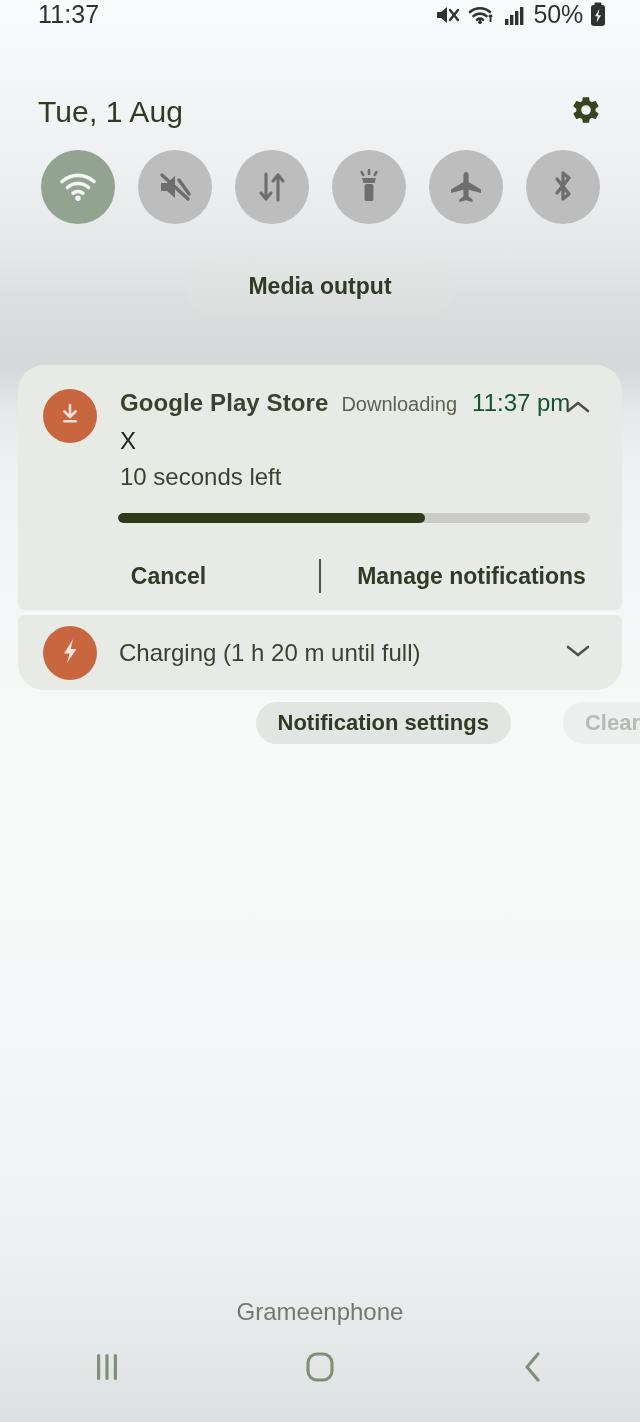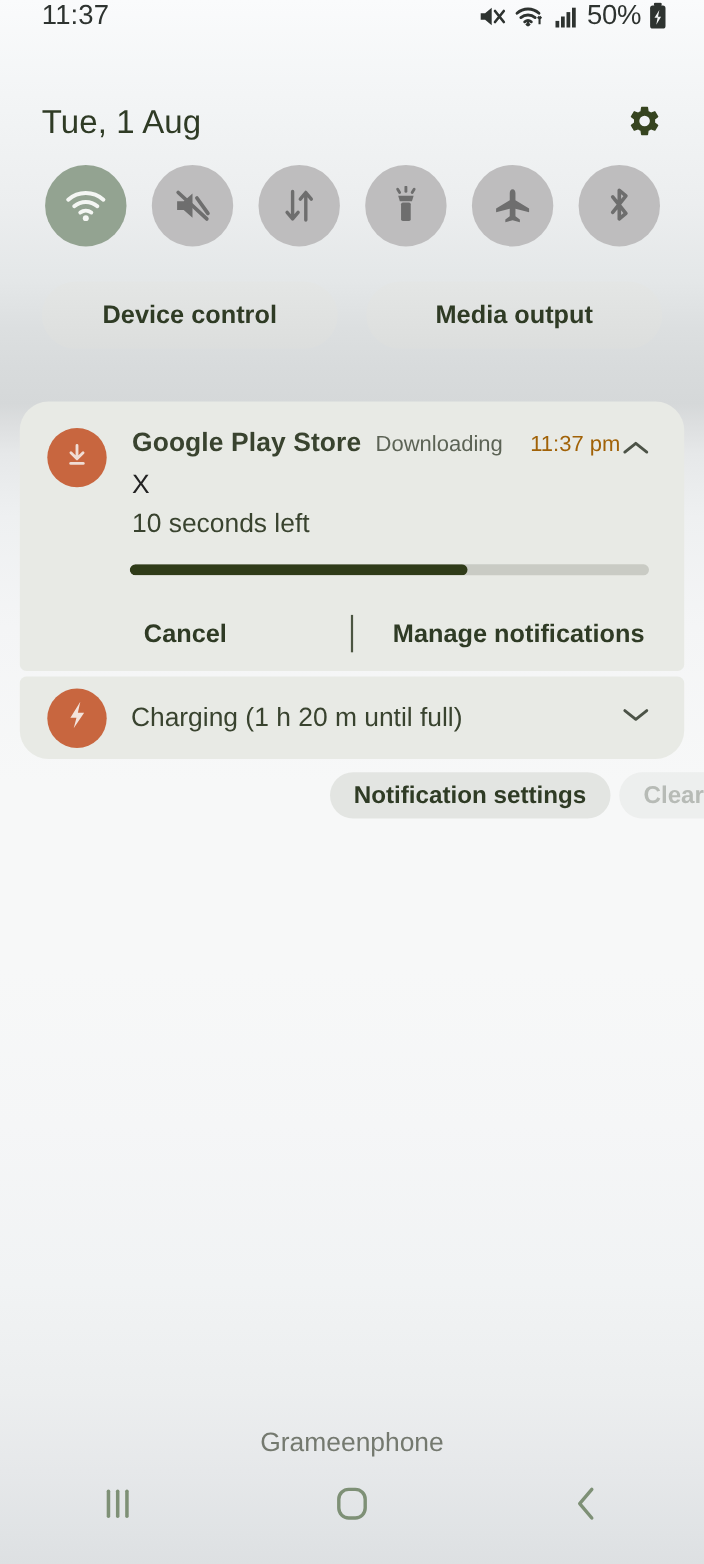--- a/index.html
+++ b/index.html
@@ -85,21 +85,21 @@
   }
   .notif-top { position:relative; padding:38px 0 0 0; height:118px; }
   .n-icon {
     position:absolute; left:25px; top:24px;
     width:54px; height:54px; border-radius:50%;
     background:#c8663f; display:flex; align-items:center; justify-content:center;
   }
   .n-head { position:absolute; left:102px; top:24px; display:flex; align-items:baseline; }
   .n-app { font-size:24px; color:#39432f; font-weight:bold; letter-spacing:.1px; }
   .n-sub { font-size:20px; color:#5c6355; margin-left:13px; }
-  .n-time { font-size:20px; color:#a16207; margin-left:25px; }
+  .n-time { font-size:24px; color:#14532d; margin-left:15px; }
   .n-title { position:absolute; left:102px; top:62px; font-size:24px; color:#222; }
   .n-body  { position:absolute; left:102px; top:98px; font-size:24px; color:#39432f; }
   .chev-btn { position:absolute; right:22px; top:26px; width:44px; height:36px;
               display:flex; align-items:center; justify-content:center; }
 
   .progress-wrap {
     position:absolute; left:100px; top:148px; width:472px; height:10px;
     background:#c9cbc4; border-radius:5px; overflow:hidden;
   }
   .progress-fill { height:100%; background:#2f3b18; border-radius:5px; }
@@ -122,21 +122,21 @@
     width:54px; height:54px; border-radius:50%; background:#c8663f;
     margin-left:25px; display:flex; align-items:center; justify-content:center; flex:none;
   }
   .c-text { margin-left:22px; font-size:24px; color:#39432f; }
   .c-chev { margin-left:auto; margin-right:22px; width:44px; height:36px;
             display:flex; align-items:center; justify-content:center; }
 
   
   .botrow {
     position:absolute; top:702px; left:0; width:640px; height:42px;
-    display:flex; align-items:center; justify-content:flex-end; padding-right:6px;
+    display:flex; align-items:center; justify-content:flex-end; padding-right:6px;gap:44px;
   }
   .btn-ns {
     height:42px; padding:0 22px; border-radius:21px;
     background:#e3e5e2;
     display:flex; align-items:center; justify-content:center;
     font-size:22px; color:#2f3b25; font-weight:bold;
   }
   .btn-clear {
     height:42px; padding:0 22px; border-radius:21px;
     background:rgba(228,230,227,.5);
@@ -269,21 +269,20 @@
       <span>
         <svg width="30" height="36" viewBox="0 0 30 36">
           <path d="M9 10 L21 25 L15 30 L15 4 L21 9 L9 24" stroke="#6e6e6e" stroke-width="3.3" fill="none" stroke-linejoin="round" stroke-linecap="round"></path>
         </svg>
       </span>
     </div>
 
   </div>
 
   <div class="pillrow">
-    <div class="pill">Device control</div>
     <div class="pill">Media output</div>
   </div>
 
   <div class="notif-card">
     <div class="notif-top">
 
       <div class="n-icon">
         <span>
           <svg width="26" height="28" viewBox="0 0 26 28">
             <path d="M13 5 L13 17 M13 17 L7.5 11.5 M13 17 L18.5 11.5" stroke="#f0ddd5" stroke-width="2.6" fill="none" stroke-linecap="round" stroke-linejoin="round"></path>

